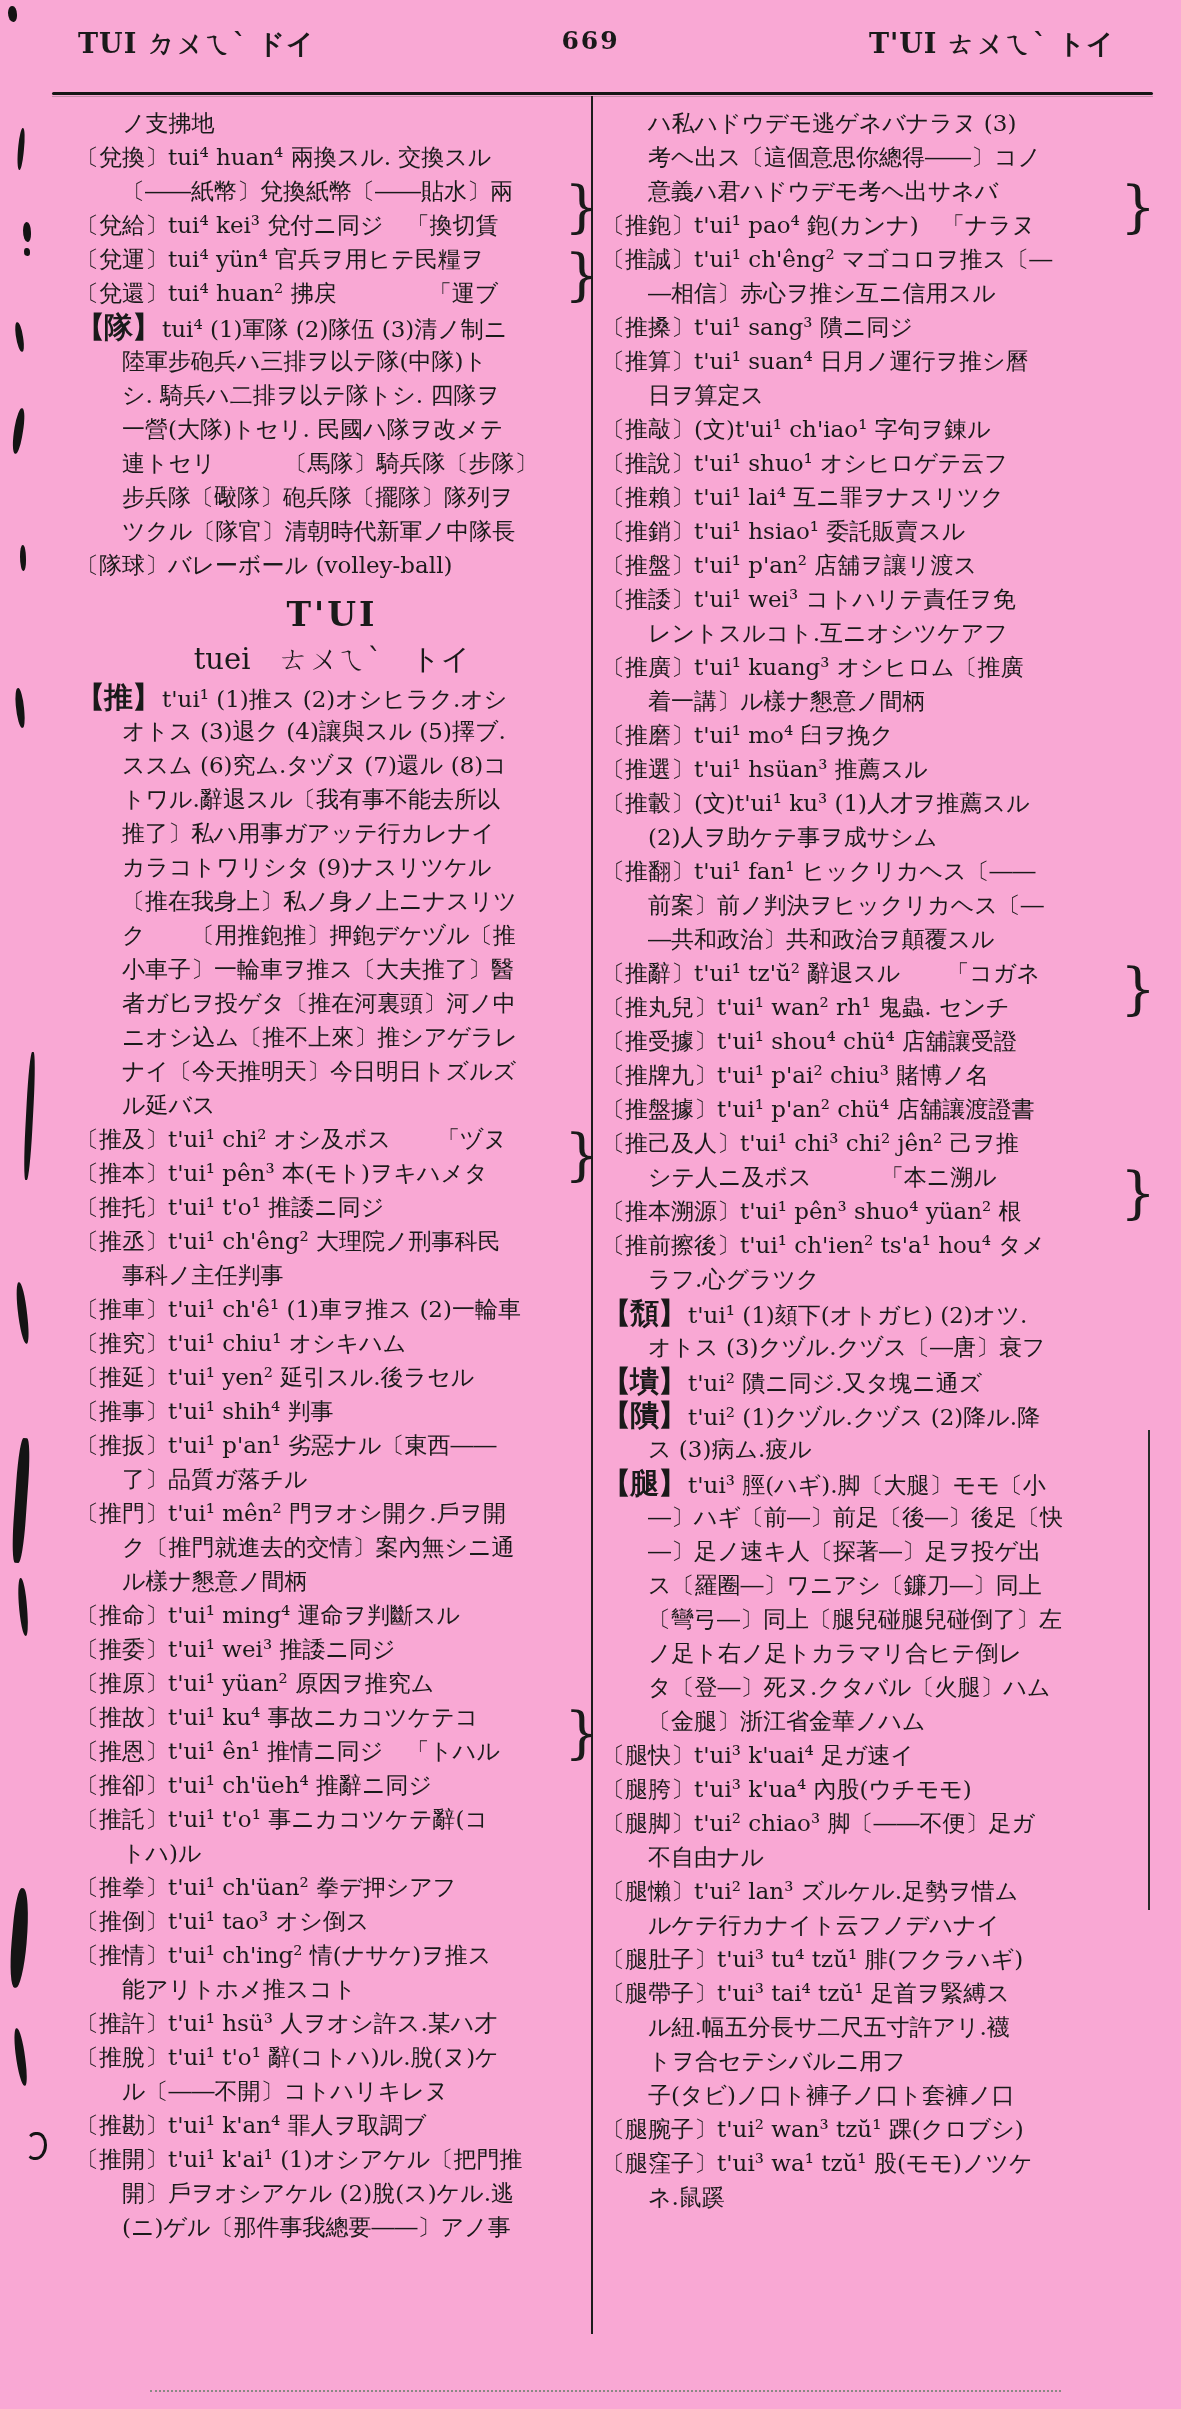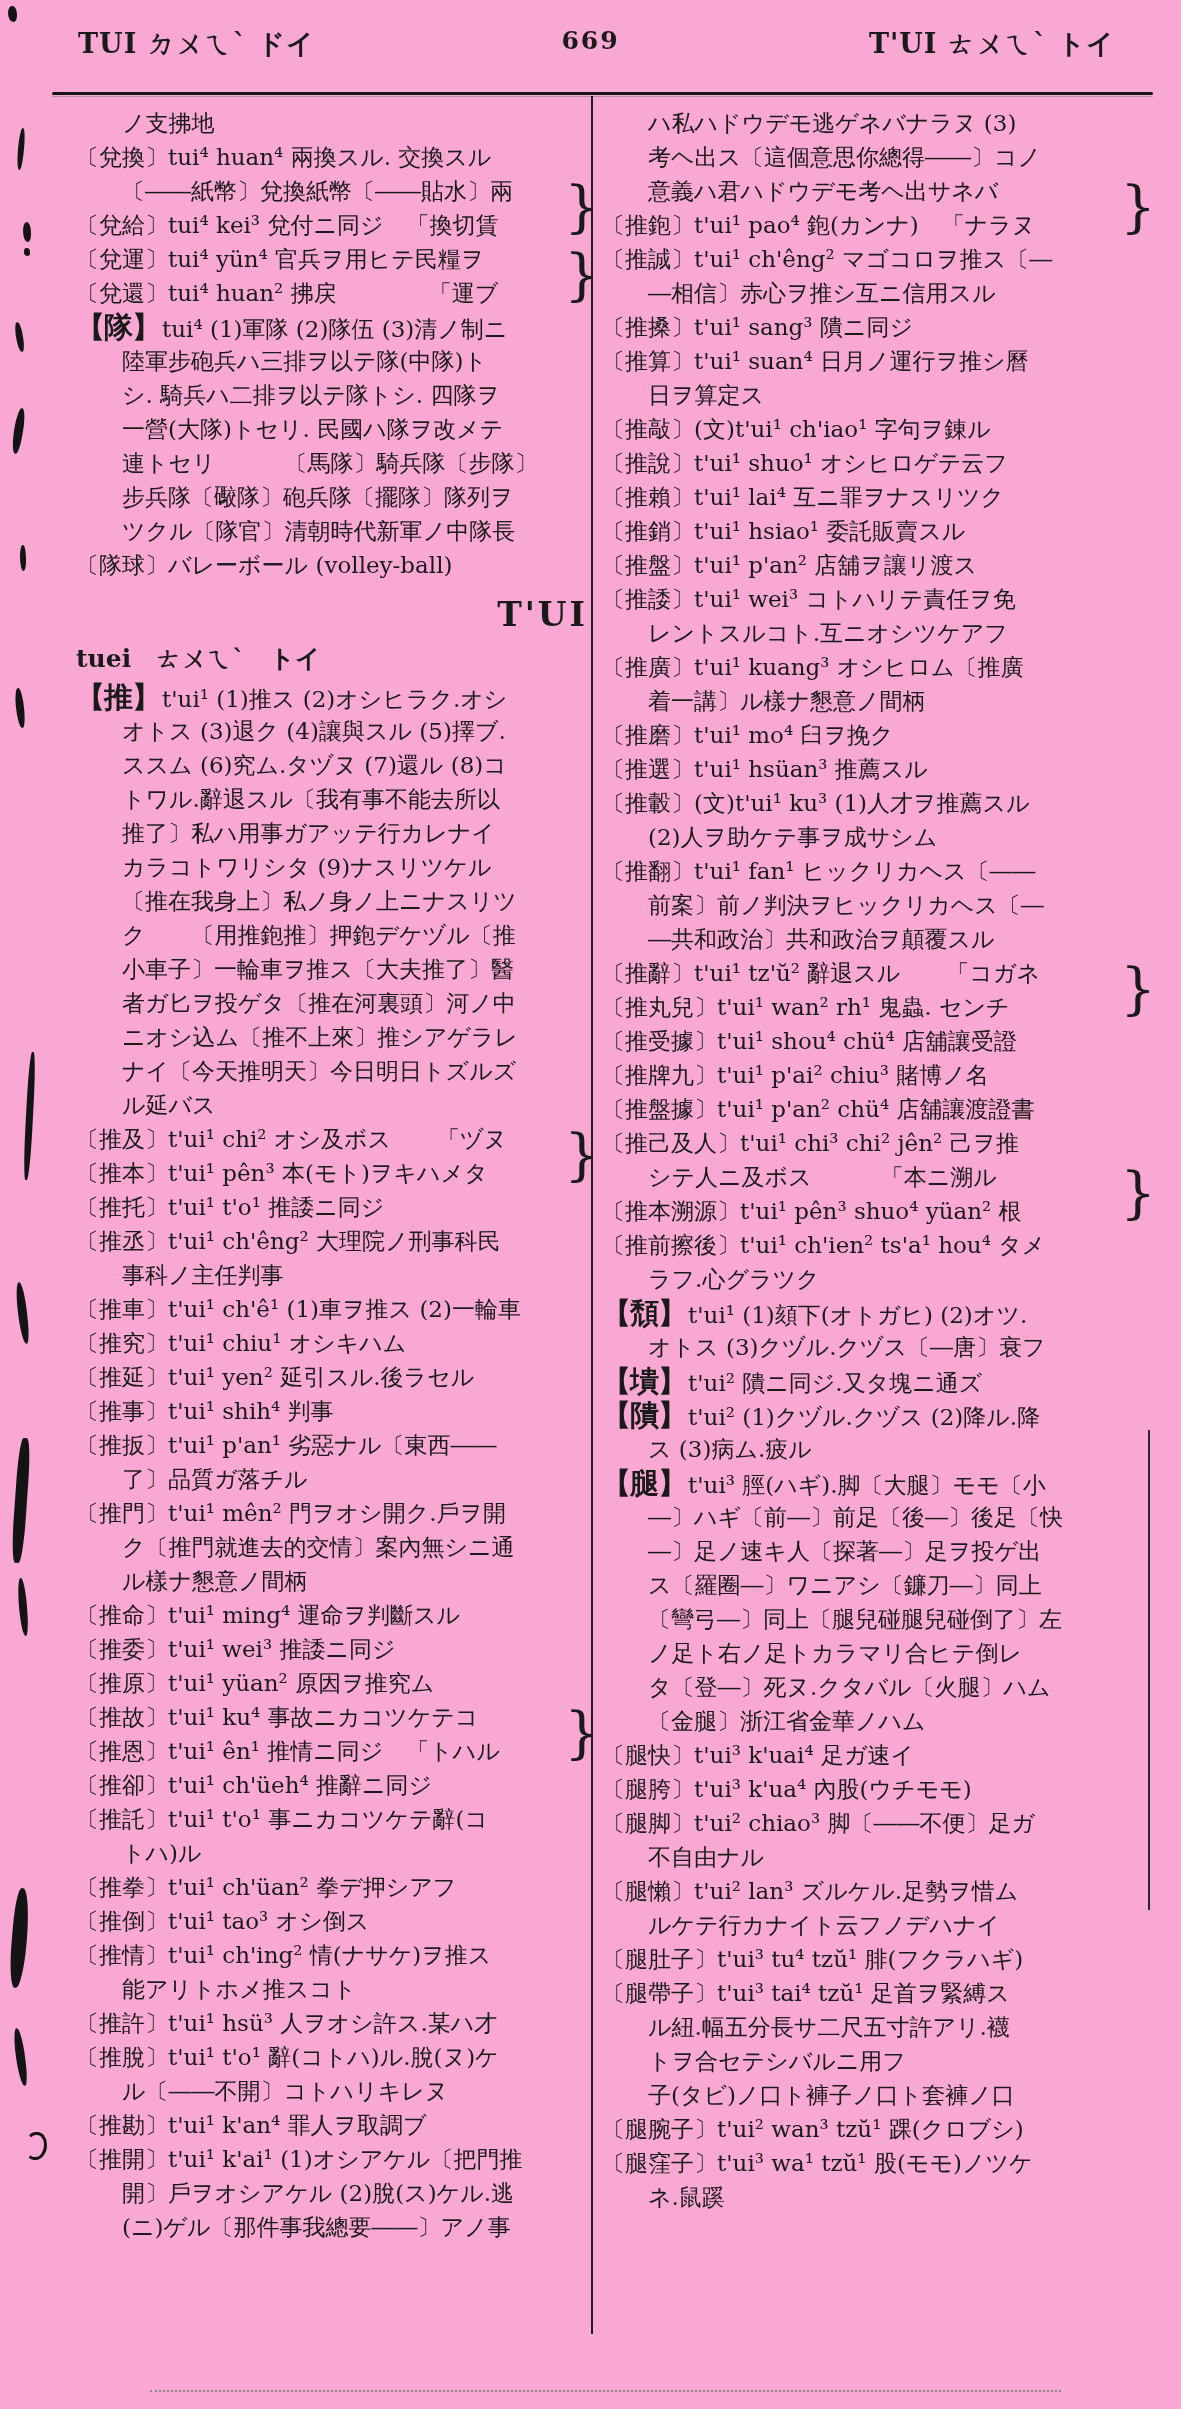--- a/index.html
+++ b/index.html
@@ -21,22 +21,22 @@
   
   .divider{position:absolute;left:591px;top:96px;width:2px;height:2238px;background:#1c1c1c;}
   .edge-line{position:absolute;left:1148px;top:1430px;width:2px;height:480px;background:#2a2a2a;}
   .bottom-dots{position:absolute;left:150px;right:120px;top:2390px;border-top:2px dotted #8a8a85;}
   
   .col{position:absolute;top:106px;}
   .col-left{left:76px;width:512px;}
   .col-right{left:602px;width:542px;}
   .line{position:relative;height:34px;line-height:34px;font-size:23px;white-space:nowrap;}
   .i1{padding-left:46px;}
-  .h1{height:56px;line-height:66px;text-align:right;font-weight:bold;font-size:33px;letter-spacing:3px;}
-  .h2{height:42px;line-height:42px;text-align:left;font-weight:bold;font-size:25px;}
+  .h1{height:56px;line-height:66px;text-align:center;font-weight:bold;font-size:33px;letter-spacing:3px;}
+  .h2{height:42px;line-height:42px;text-align:center;font-weight:normal;font-size:29px;}
   .hw{font-weight:bold;font-size:29px;letter-spacing:-1px;margin-right:2px;}
   .brace{position:absolute;right:-12px;top:0;font-size:56px;line-height:66px;font-weight:normal;color:#1a1a1a;}
   
   .smudge{position:absolute;background:#141414;border-radius:45% 55% 40% 60%;}
 </style>
 </head>
 <body>
 
 <div class="page">
 

